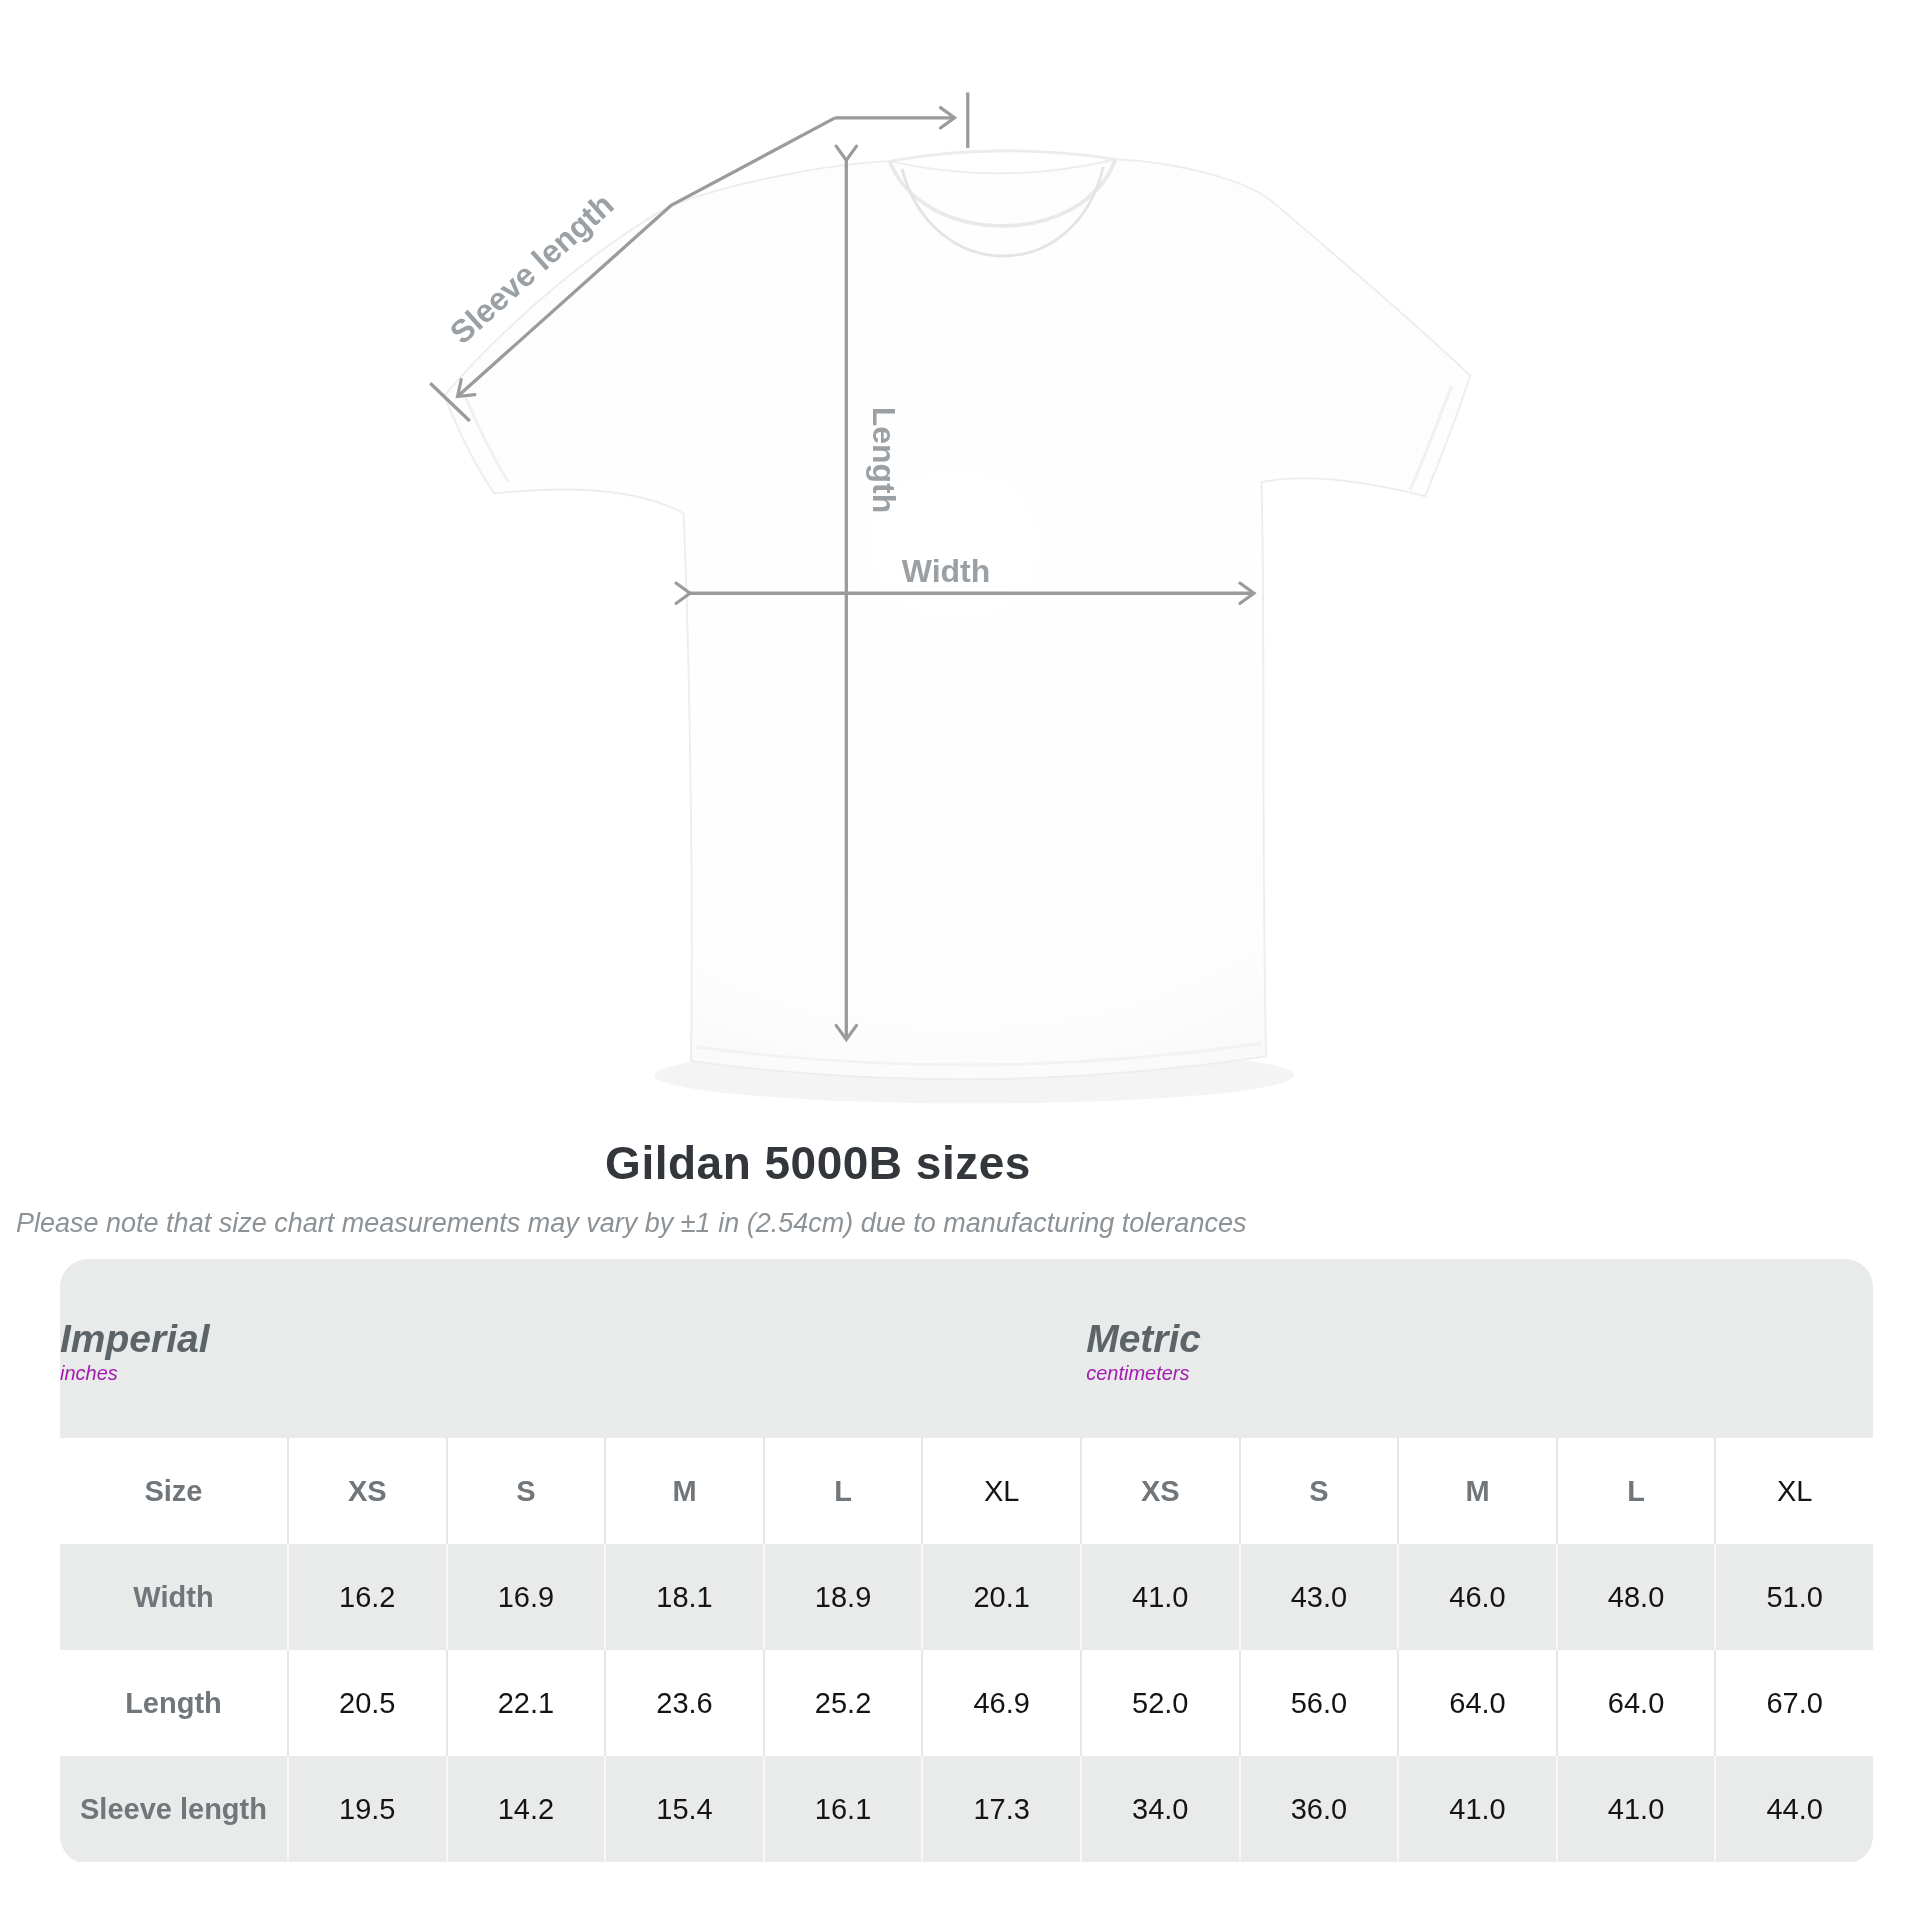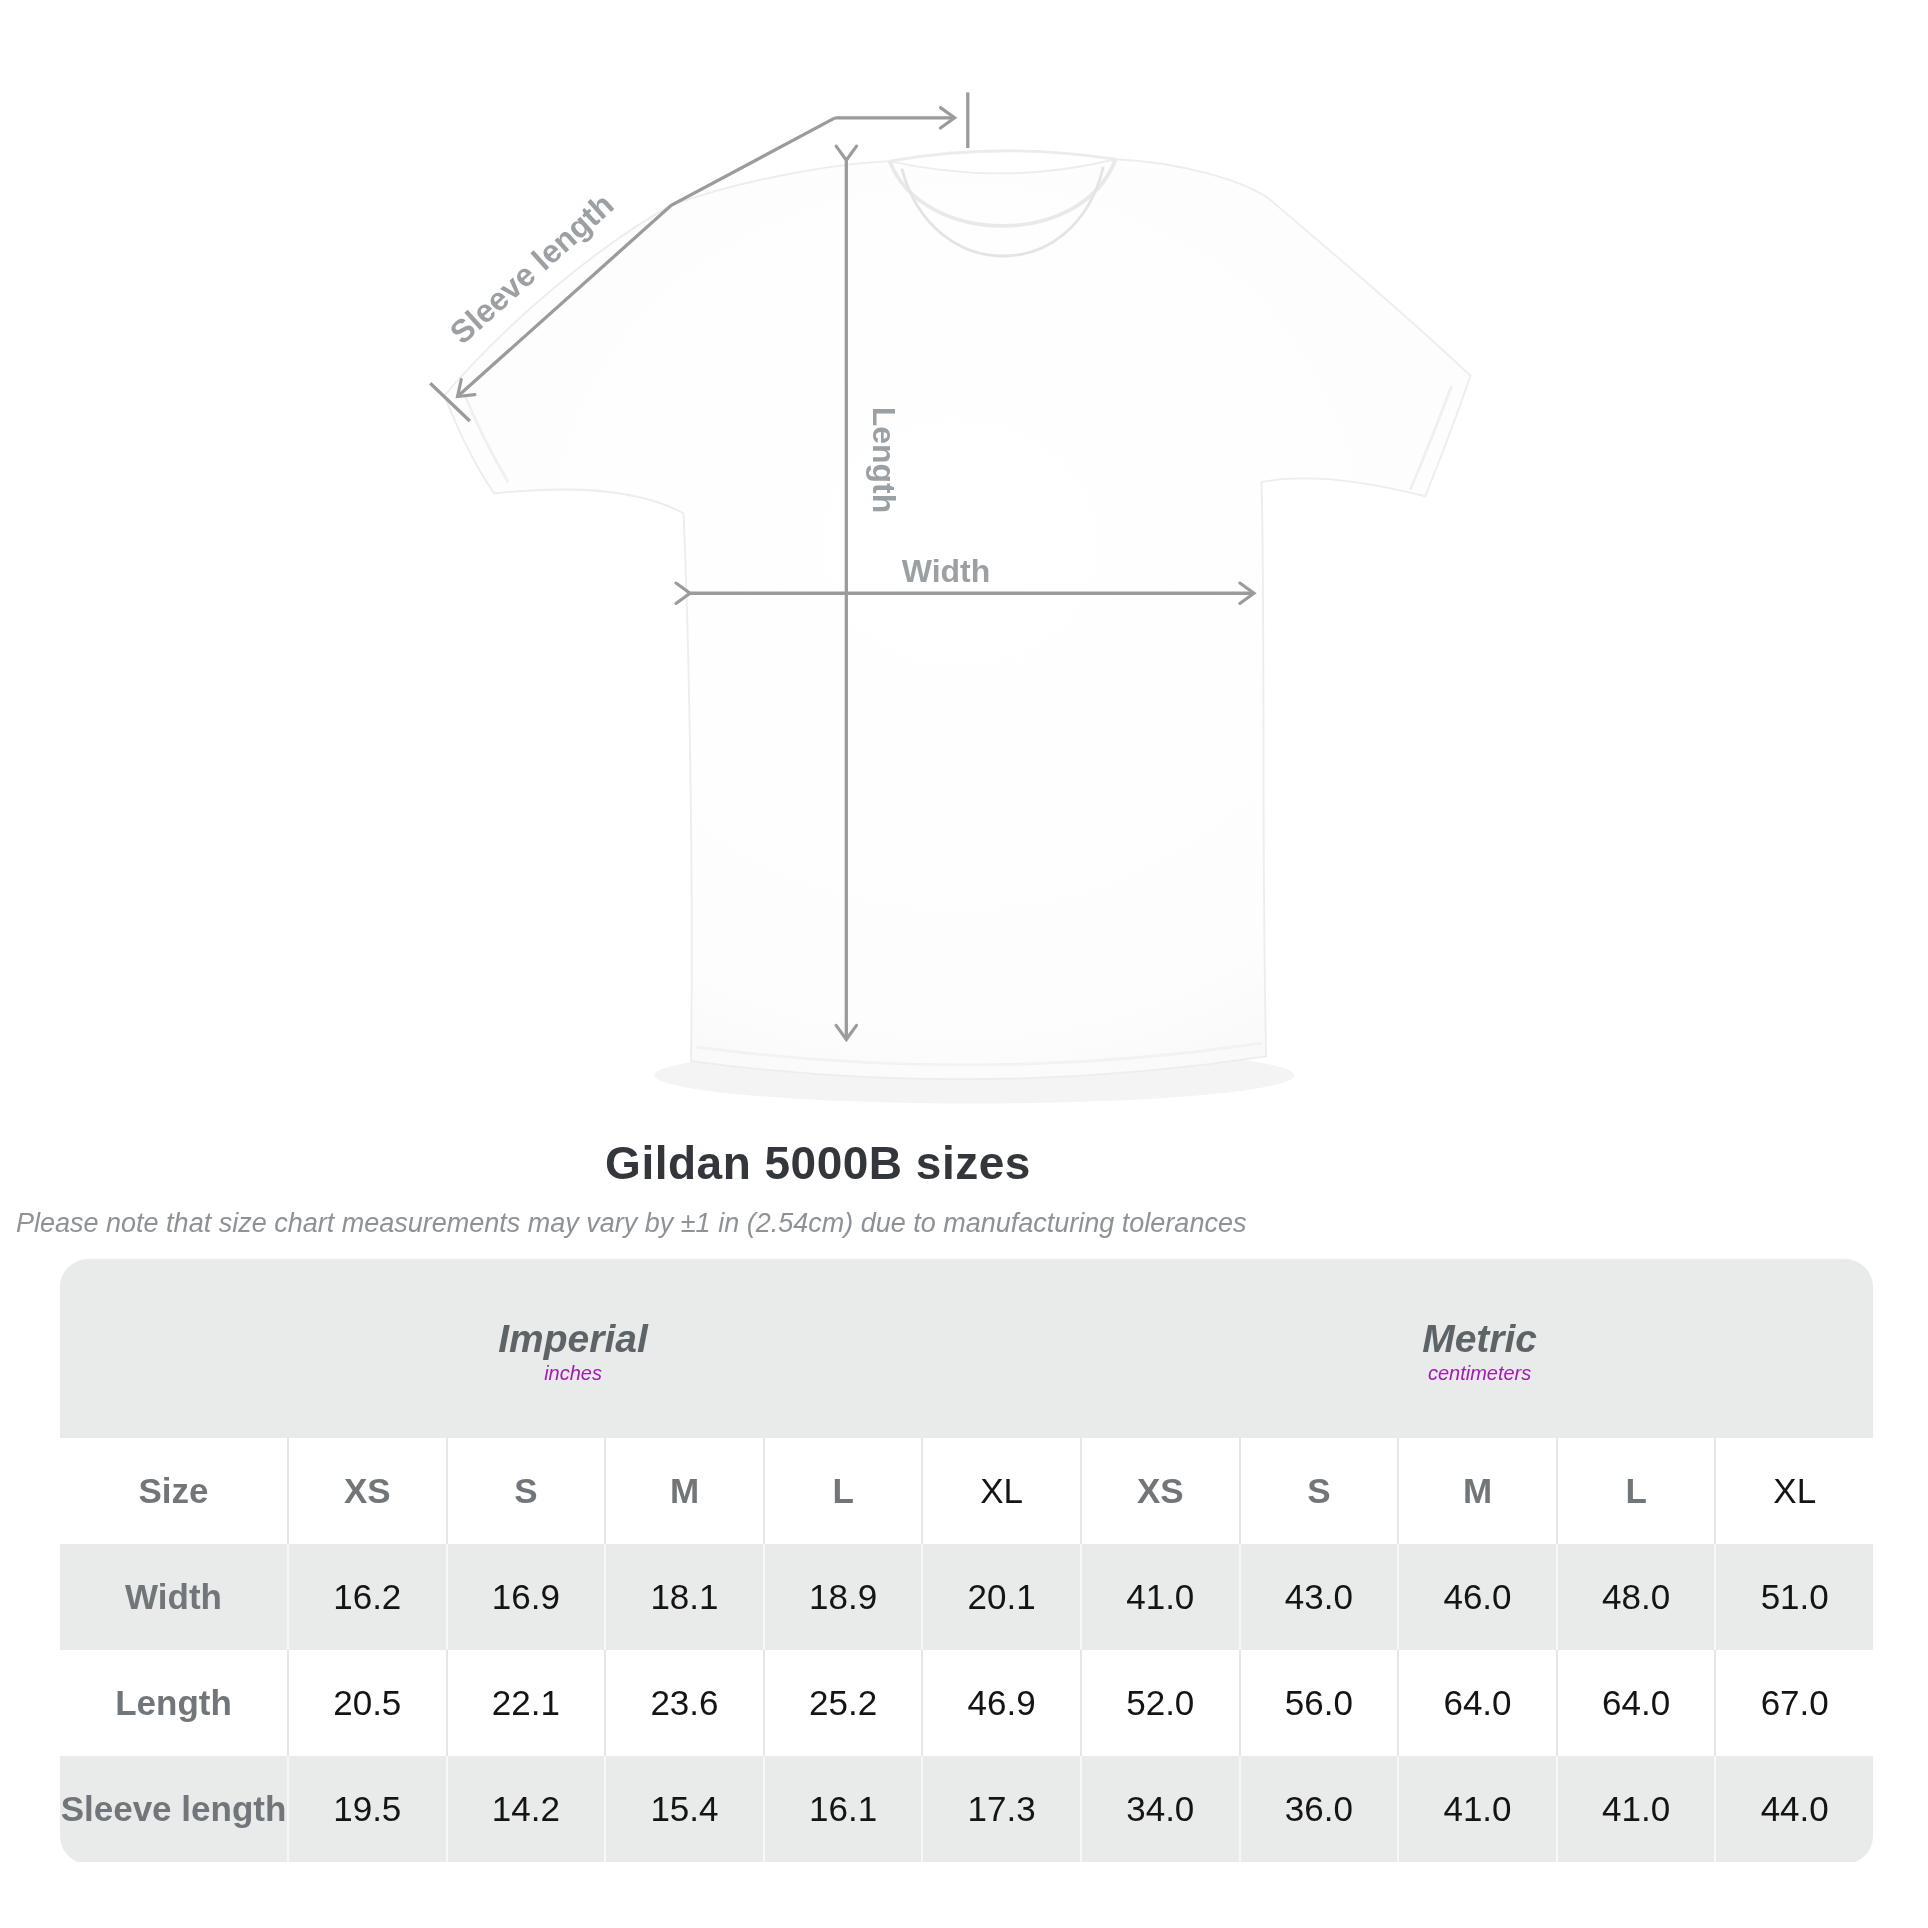--- a/index.html
+++ b/index.html
@@ -26,33 +26,33 @@
   .subtitle{
     position:absolute;left:0;top:1192px;width:1928px;
     font-size:27px;font-style:italic;color:#8d9296;margin:16px;
   }
   
   .size-table{
     position:absolute;left:60px;top:1259px;width:1813px;height:605px;
     border-radius:28px;overflow:hidden;background:#ffffff;
   }
   .band{display:flex;height:179px;background:#e9eaea;}
-  .band .unit{display:flex;flex-direction:column;align-items:center;justify-content:center;padding-top:5.6px;}
+  .band .unit{display:flex;flex-direction:column;justify-content:center;padding-top:5.6px;}
   .band .unit.imperial{flex:0 0 56.6%;}
   .band .unit.metric{flex:1;}
   .unit-title{font-size:39px;font-weight:bold;font-style:italic;color:#5d6468;}
   .unit-sub{font-size:20px;font-style:italic;color:#a21caf;margin-top:1px;}
   .grid{
     display:grid;
     grid-template-columns:241fr repeat(10, 168.4fr);
     grid-auto-rows:106px;
   }
   .cell{
     display:flex;align-items:center;justify-content:center;
-    font-size:35px;color:#141414;background:#ffffff;
+    font-size:29px;color:#141414;background:#ffffff;
     --sep:#e6e6e6;
   }
   .cell.gray{background:#e9eaea;--sep:#f7f7f7;}
   .grid .cell:not(:nth-child(11n+1)){border-left:2.8px solid var(--sep);}
   .cell.rowlabel,.cell.colhead{font-weight:bold;color:#71767a;}
   .cell.colhead.xl{font-weight:400;color:#141414;}
 </style>
 </head>
 <body>
 

